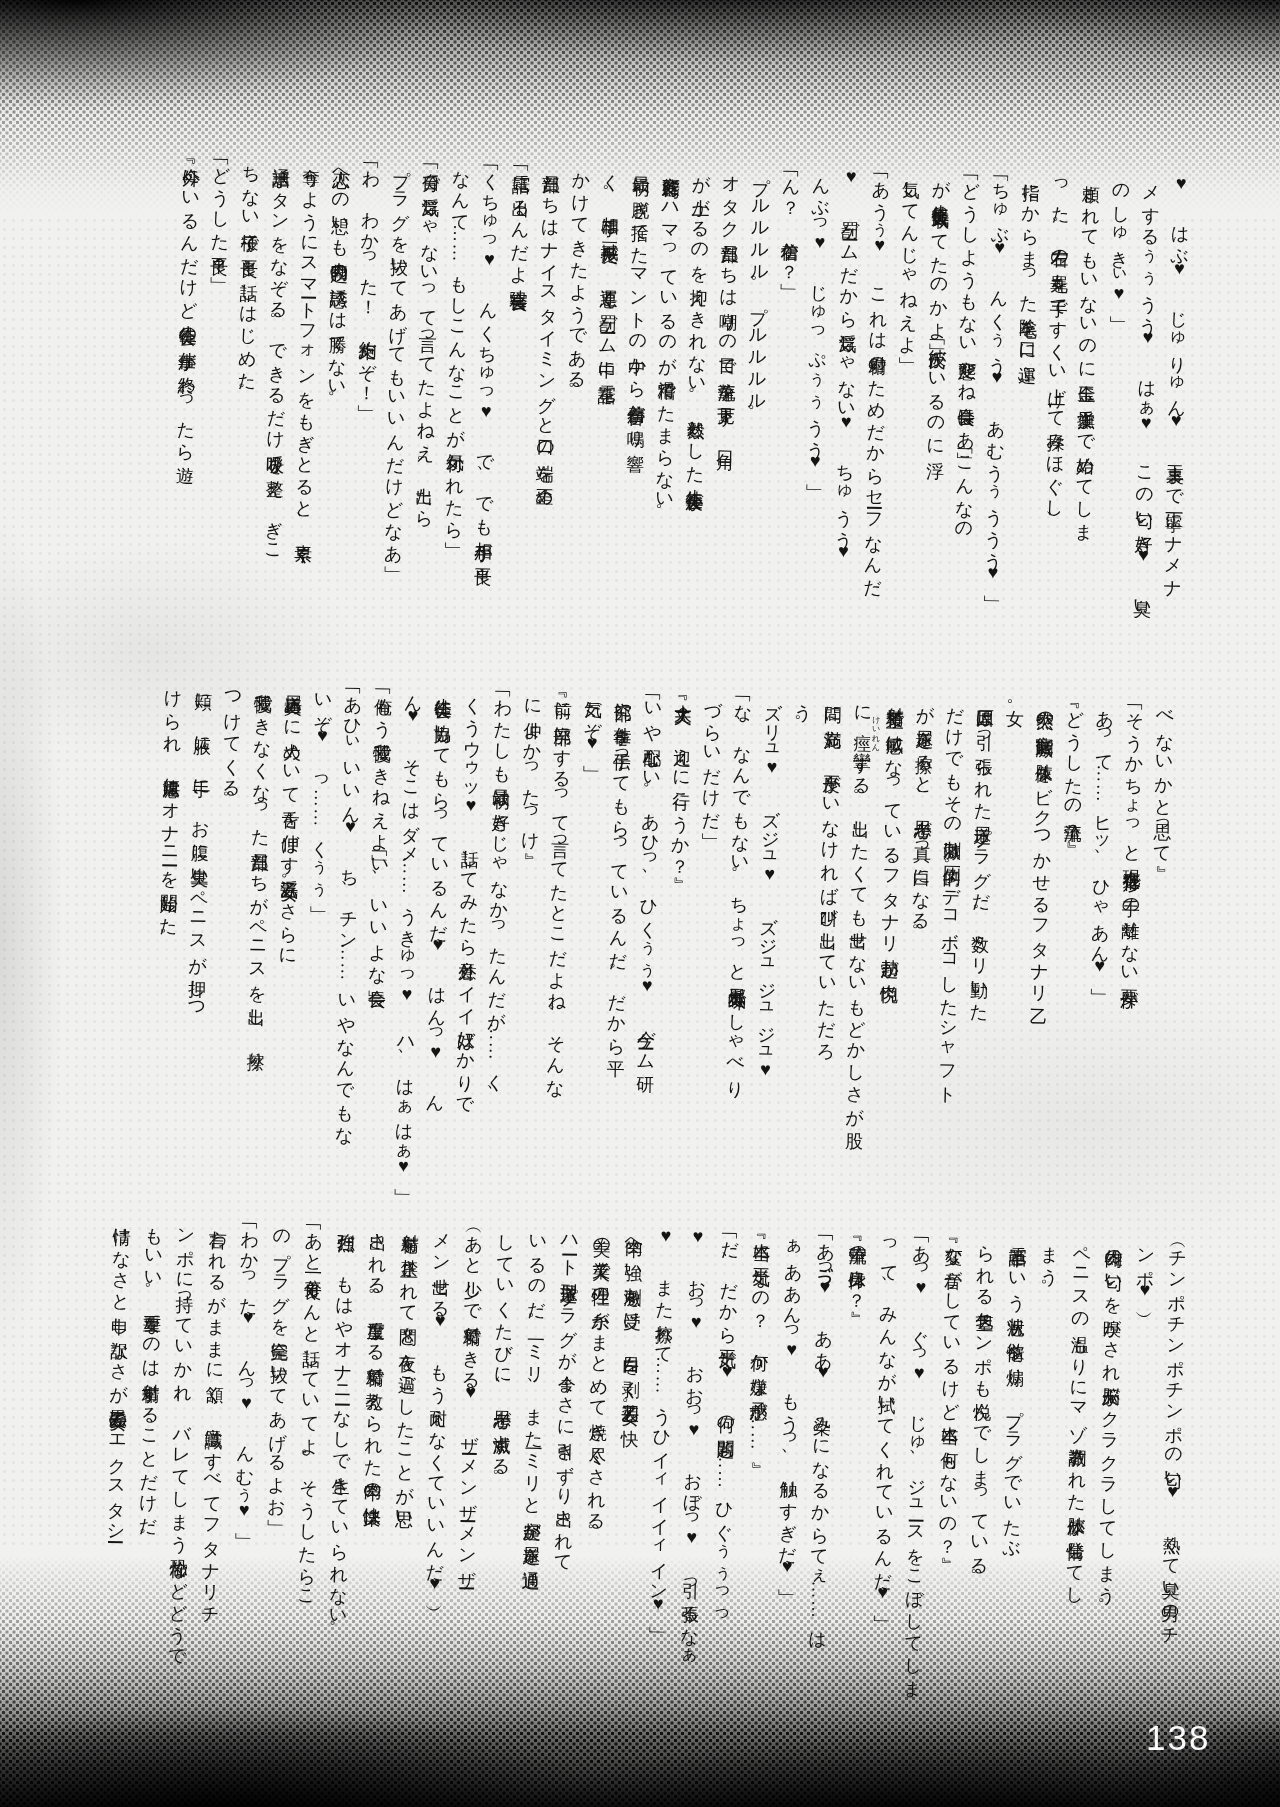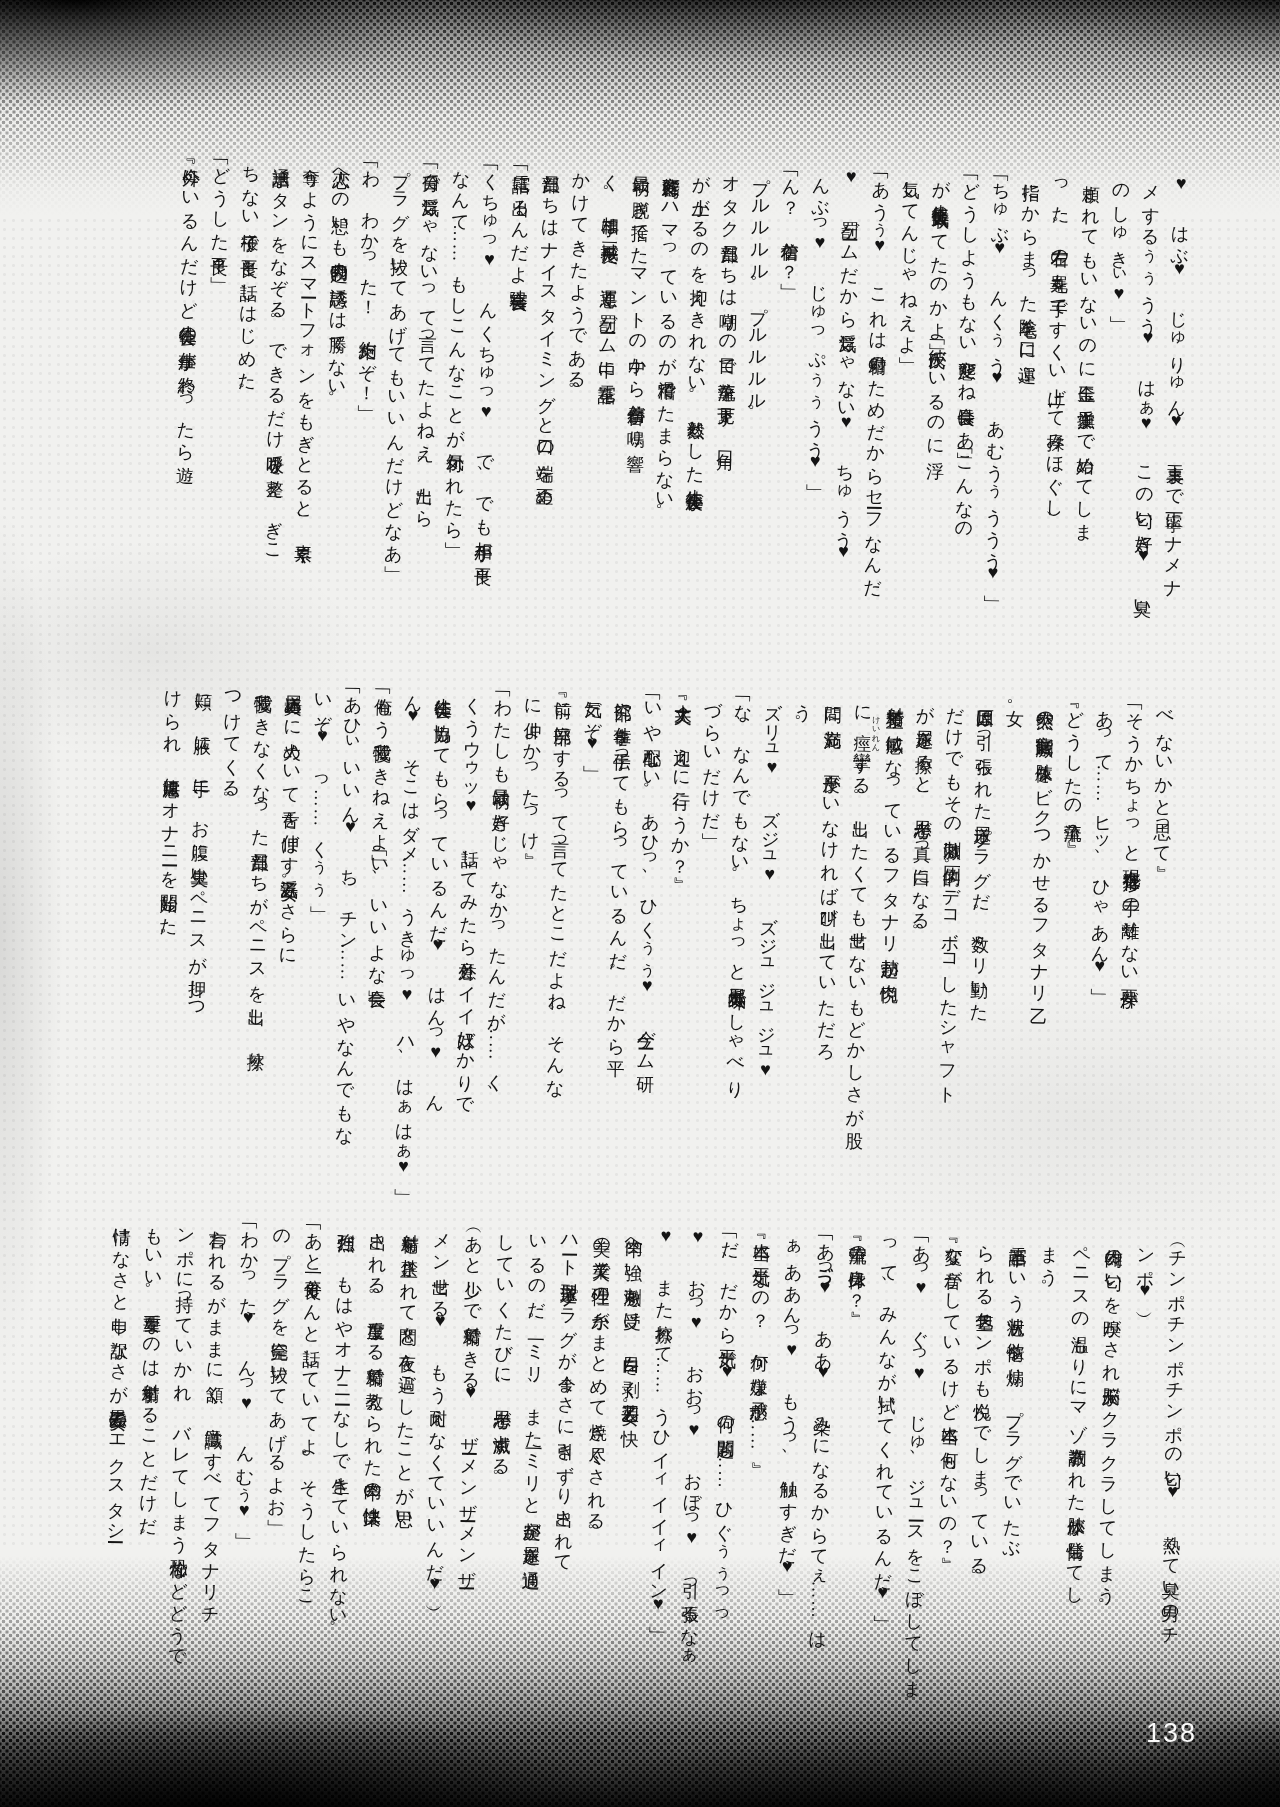--- a/index.html
+++ b/index.html
@@ -71,21 +71,21 @@
   .band-1 p.col{line-height:30px;}
   .band-2{top:688px;left:155px;width:1020px;}
   .band-2 p.col{line-height:30px;}
   .band-3{top:1225px;left:112px;width:1088px;}
   .band-3 p.col{line-height:32px;}
   ruby rt{font-size:8px;letter-spacing:0;}
   .page-number{
     position:absolute;left:1146px;top:1718px;
     color:#fafafa;
     font-family:"Liberation Sans","DejaVu Sans",sans-serif;
-    font-size:27px;letter-spacing:2px;
+    font-size:35px;letter-spacing:2px;
     z-index:6;
   }
 </style>
 </head>
 <body>
 
 <div class="page">
   <div class="paper-texture"></div>
 
   <div class="halftone-top">

